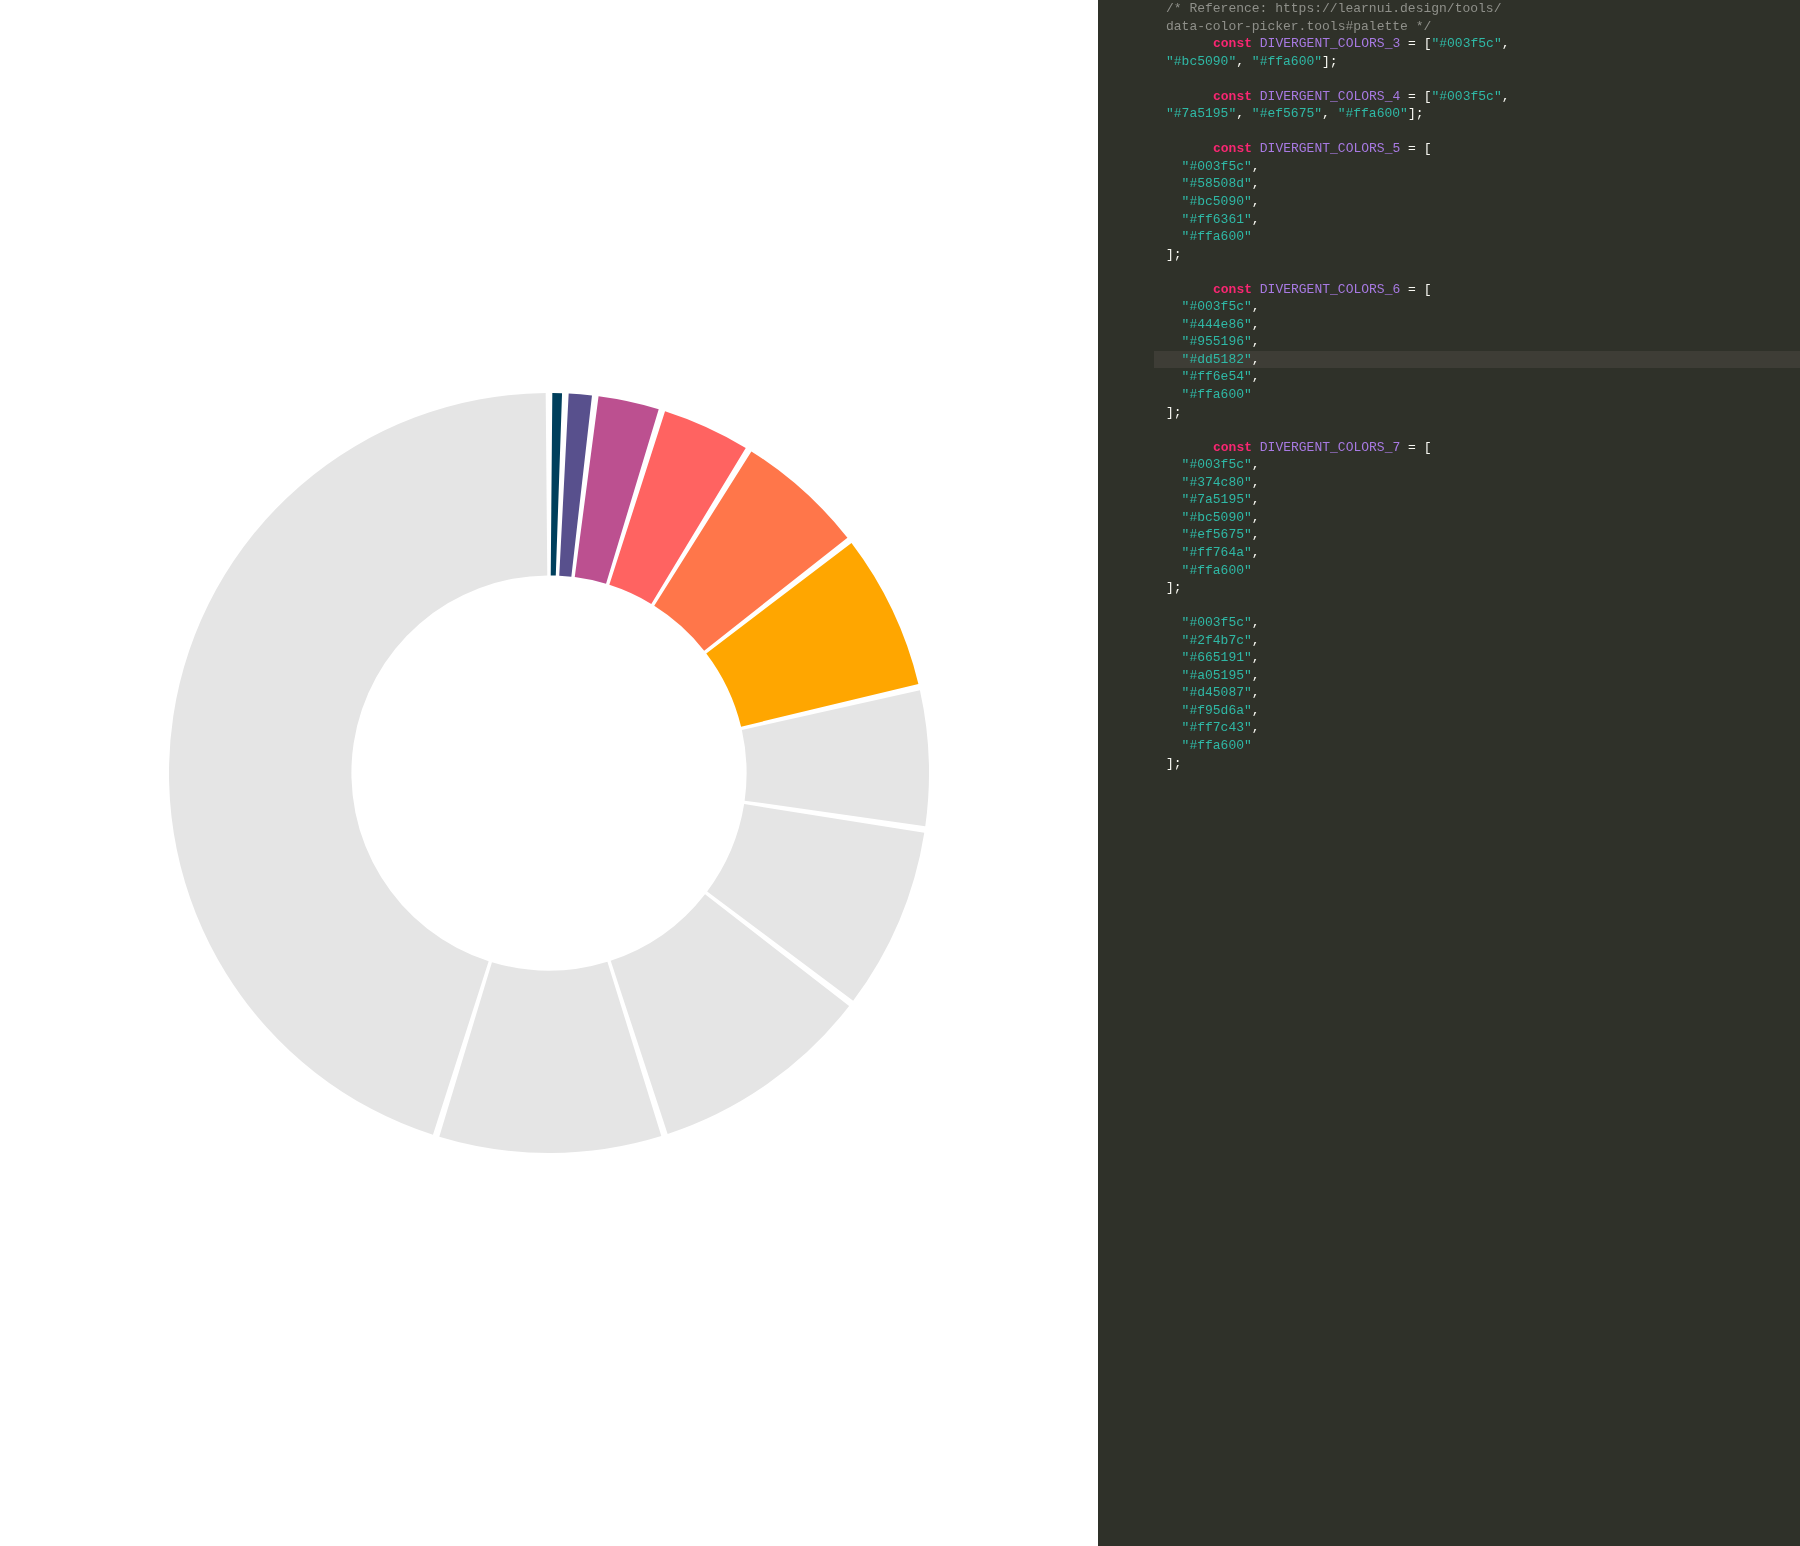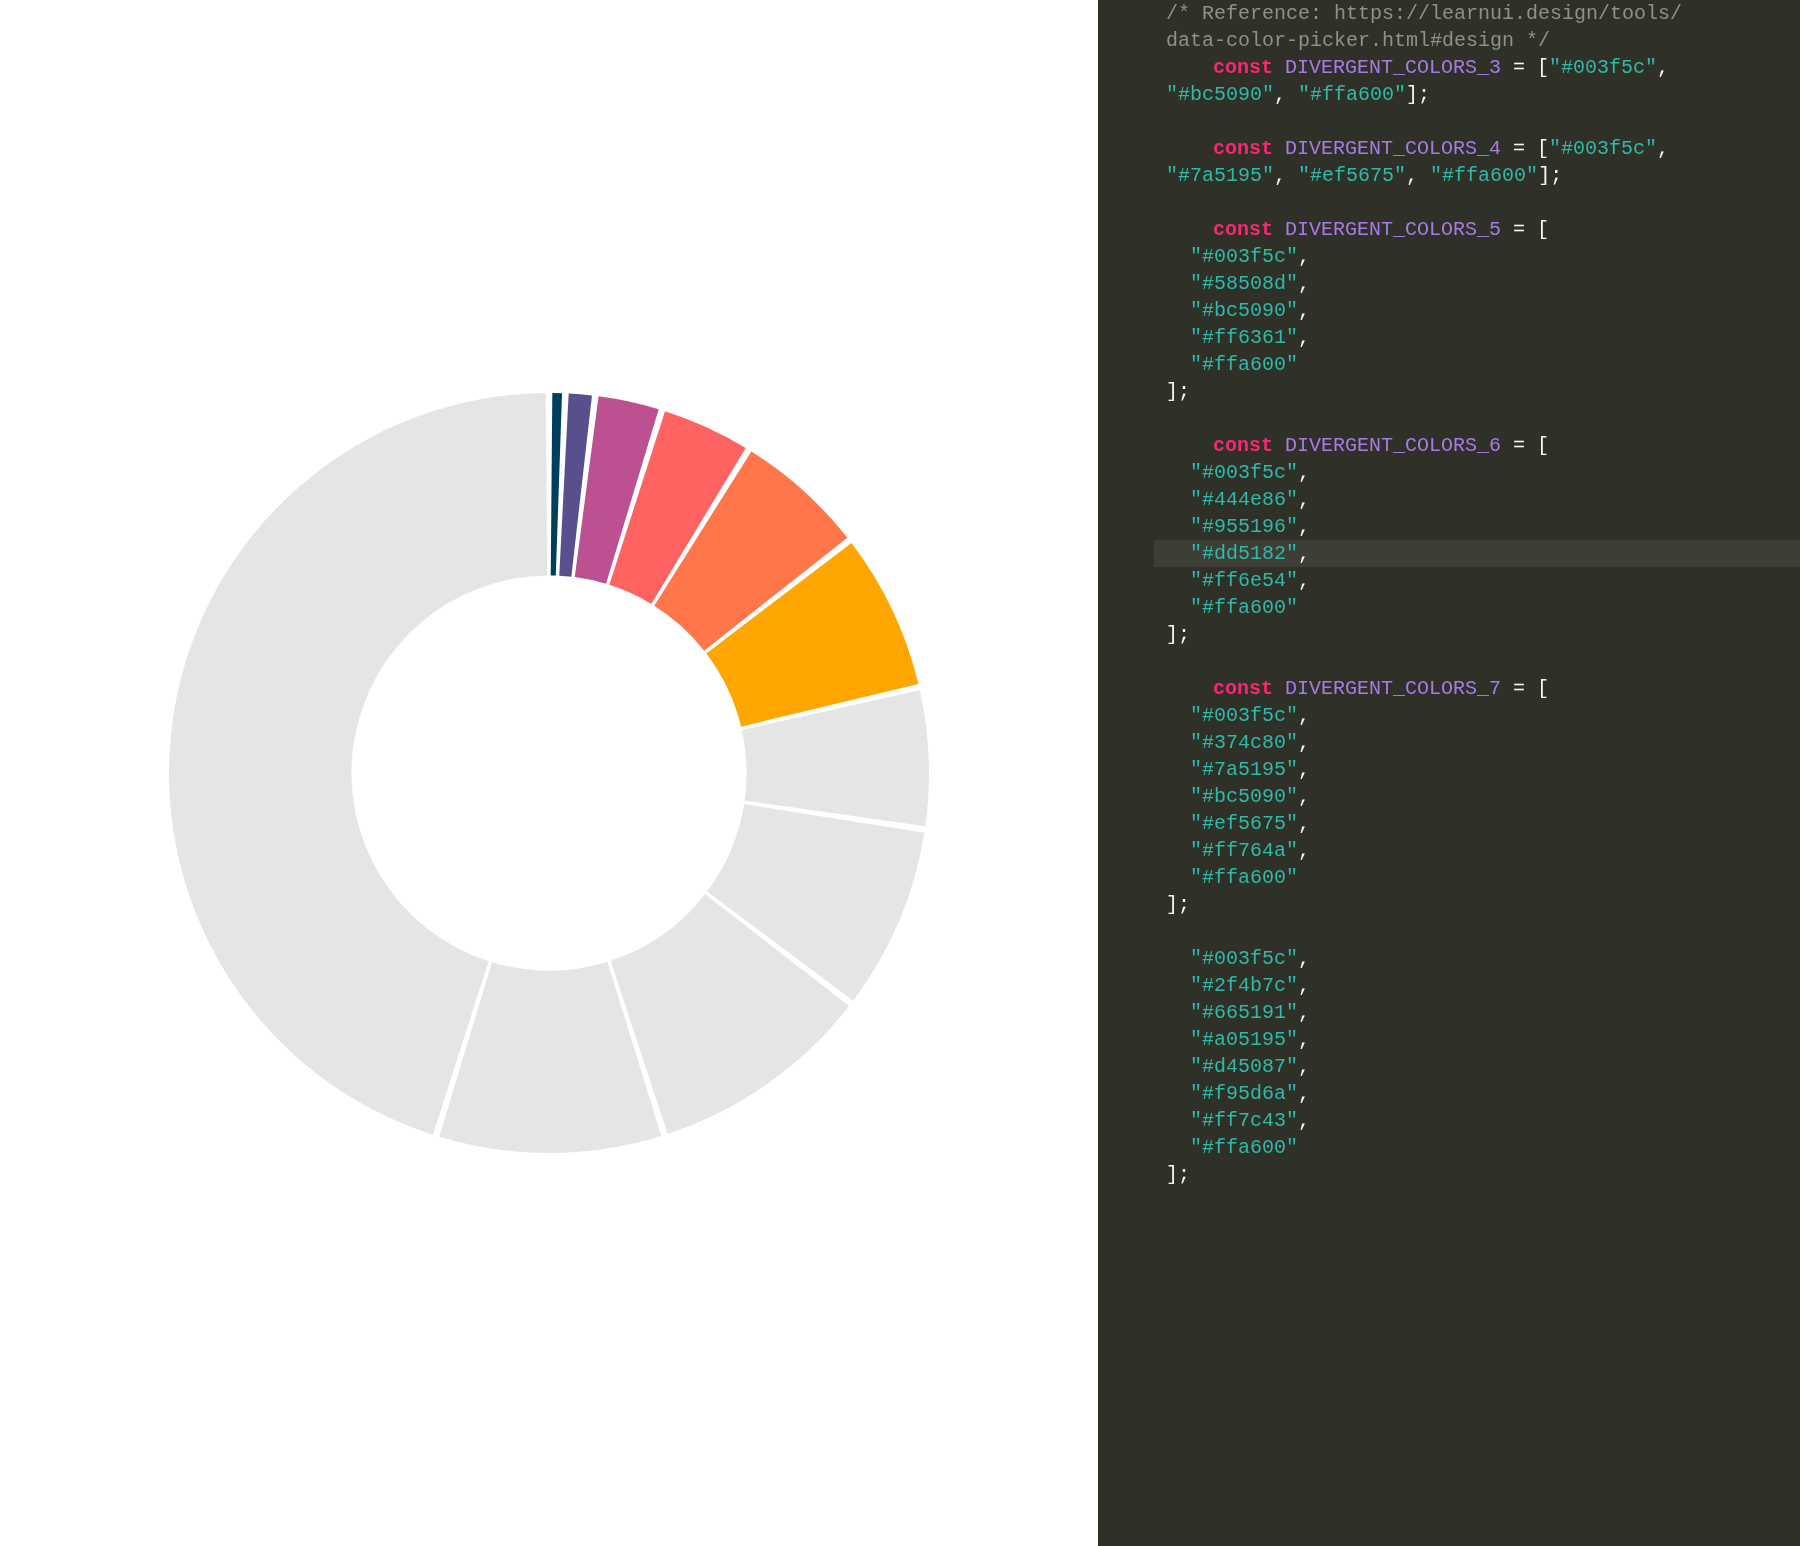--- a/index.html
+++ b/index.html
@@ -28,21 +28,21 @@
   .gutter {
     position: absolute;
     left: 0; top: 0; bottom: 0;
     width: 56px;
     background: #2f3129;
   }
   .line {
     display: flex;
     line-height: 1.35;
     white-space: pre;
-    font-size: 20px;
+    font-size: 13px;
   }
   .line-number {
     width: 56px;
     text-align: right;
     padding-right: 14px;
     color: #8f908a;
     user-select: none;
     flex-shrink: 0;
   }
   .code {
@@ -77,21 +77,21 @@
       <path d="M 710.1078576340417 643.0992788197891 A 380 380 0 0 1 528.6332638218353 771.007131113748 L 471.6892971873543 597.723708179149 A 197.6 197.6 0 0 0 566.0560859697016 531.2116249862903 Z" fill="#e5e5e5"></path>
       <path d="M 522.3147522221874 773.0225839163022 A 380 380 0 0 1 300.29490751678856 773.8197255279736 L 352.95335190873004 599.1862572745463 A 197.6 197.6 0 0 0 468.40367115553744 598.7717436364771 Z" fill="#e5e5e5"></path>
       <path d="M 293.96208641392724 771.8496961593185 A 380 380 0 0 1 406.6839165106177 30.01446923561491 L 408.2756365855212 212.40752400251975 A 197.6 197.6 0 0 0 349.66028493524215 598.1618420028456 Z" fill="#e5e5e5"></path>
     </svg>
 </div>
 
 <div class="right-pane">
   <div class="gutter"></div>
   <div id="code-lines">
       <div class="line"><div class="line-number">1</div><div class="code"><span class="tok-comment">/* Reference: </span><span class="tok-comment underline">https://learnui.design/tools/</span></div></div>
-      <div class="line"><div class="line-number"></div><div class="code"><span class="tok-comment underline">data-color-picker.html#design</span><span class="tok-comment"> */</span></div></div>
+      <div class="line"><div class="line-number"></div><div class="code"><span class="tok-comment underline">data-color-picker.tools#palette</span><span class="tok-comment"> */</span></div></div>
       <div class="line"><div class="line-number">2</div><div class="code"><span class="tok-keyword">const </span><span class="tok-const">DIVERGENT_COLORS_3</span><span class="tok-punct"> = [</span><span class="tok-string">"#003f5c"</span><span class="tok-punct">, </span></div></div>
       <div class="line"><div class="line-number"></div><div class="code"><span class="tok-string">"#bc5090"</span><span class="tok-punct">, </span><span class="tok-string">"#ffa600"</span><span class="tok-punct">];</span></div></div>
       <div class="line"><div class="line-number">3</div><div class="code"><span class="tok-punct"></span></div></div>
       <div class="line"><div class="line-number">4</div><div class="code"><span class="tok-keyword">const </span><span class="tok-const">DIVERGENT_COLORS_4</span><span class="tok-punct"> = [</span><span class="tok-string">"#003f5c"</span><span class="tok-punct">, </span></div></div>
       <div class="line"><div class="line-number"></div><div class="code"><span class="tok-string">"#7a5195"</span><span class="tok-punct">, </span><span class="tok-string">"#ef5675"</span><span class="tok-punct">, </span><span class="tok-string">"#ffa600"</span><span class="tok-punct">];</span></div></div>
       <div class="line"><div class="line-number">5</div><div class="code"><span class="tok-punct"></span></div></div>
       <div class="line"><div class="line-number">6</div><div class="code"><span class="tok-keyword">const </span><span class="tok-const">DIVERGENT_COLORS_5</span><span class="tok-punct"> = [</span></div></div>
       <div class="line"><div class="line-number">7</div><div class="code"><span class="tok-punct">  </span><span class="tok-string">"#003f5c"</span><span class="tok-punct">,</span></div></div>
       <div class="line"><div class="line-number">8</div><div class="code"><span class="tok-punct">  </span><span class="tok-string">"#58508d"</span><span class="tok-punct">,</span></div></div>
       <div class="line"><div class="line-number">9</div><div class="code"><span class="tok-punct">  </span><span class="tok-string">"#bc5090"</span><span class="tok-punct">,</span></div></div>

